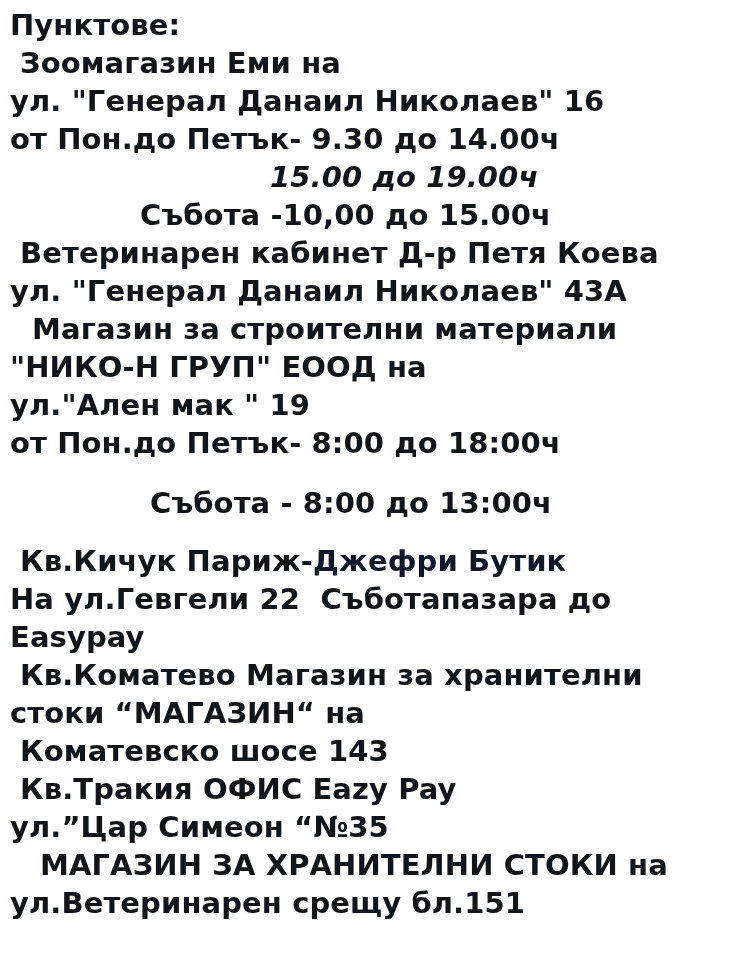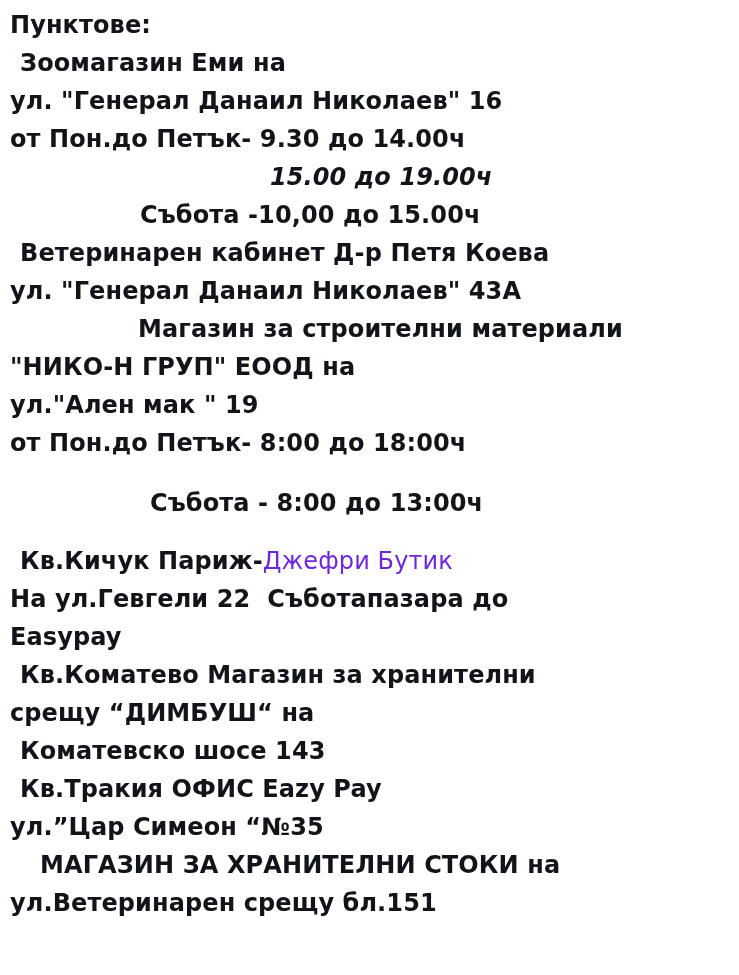--- a/index.html
+++ b/index.html
@@ -16,37 +16,37 @@
   #doc {
     position: relative;
     width: 739px;
     height: 975px;
     box-sizing: border-box;
     padding: 6px 10px 0 10px;
   }
   .line {
     font-family: "DejaVu Sans", sans-serif;
     font-weight: 700;
-    font-size: 24px;
+    font-size: 29px;
     line-height: 38px;
     color: #111418;
     white-space: pre;
     letter-spacing: 0.1px;
   }
   .line.spacer {
     height: 20px;
     line-height: 20px;
   }
   .link {
-    color: #6d28d9;
-    font-weight: 400;
+    color: #0f172a;
+    font-weight: 700;
     margin-top: 35px;
   }
   .ind1 { padding-left: 10px; }
-  .ind2 { padding-left: 22px; text-align: center; }
+  .ind2 { padding-left: 22px; }
   .ind3 { padding-left: 30px; }
   .ind-c1 { padding-left: 260px; font-style: italic; }
   .ind-c2 { padding-left: 130px; }
   .ind-c3 { padding-left: 140px; margin-top: 22px; }
 </style>
 </head>
 <body>
 
 <div id="doc">
 
@@ -64,20 +64,20 @@
   <div class="line">от Пон.до Петък- 8:00 до 18:00ч</div>
   <div class="line ind-c3">Събота - 8:00 до 13:00ч</div>
 
   <div class="line spacer"></div>
 
   <div class="line ind1"><span>Кв.Кичук Париж-</span><span class="link">Джефри Бутик</span></div>
 
   <div class="line">На ул.Гевгели 22  Съботапазара до</div>
   <div class="line">Easypay</div>
   <div class="line ind1">Кв.Коматево Магазин за хранителни</div>
-  <div class="line">срещу “ДИМБУШ“ на</div>
+  <div class="line">стоки “МАГАЗИН“ на</div>
   <div class="line ind1">Коматевско шосе 143</div>
   <div class="line ind1">Кв.Тракия ОФИС Eazy Pay</div>
   <div class="line">ул.”Цар Симеон “№35</div>
   <div class="line ind3">МАГАЗИН ЗА ХРАНИТЕЛНИ СТОКИ на</div>
   <div class="line">ул.Ветеринарен срещу бл.151</div>
 
 </div>
 
 </body></html>

